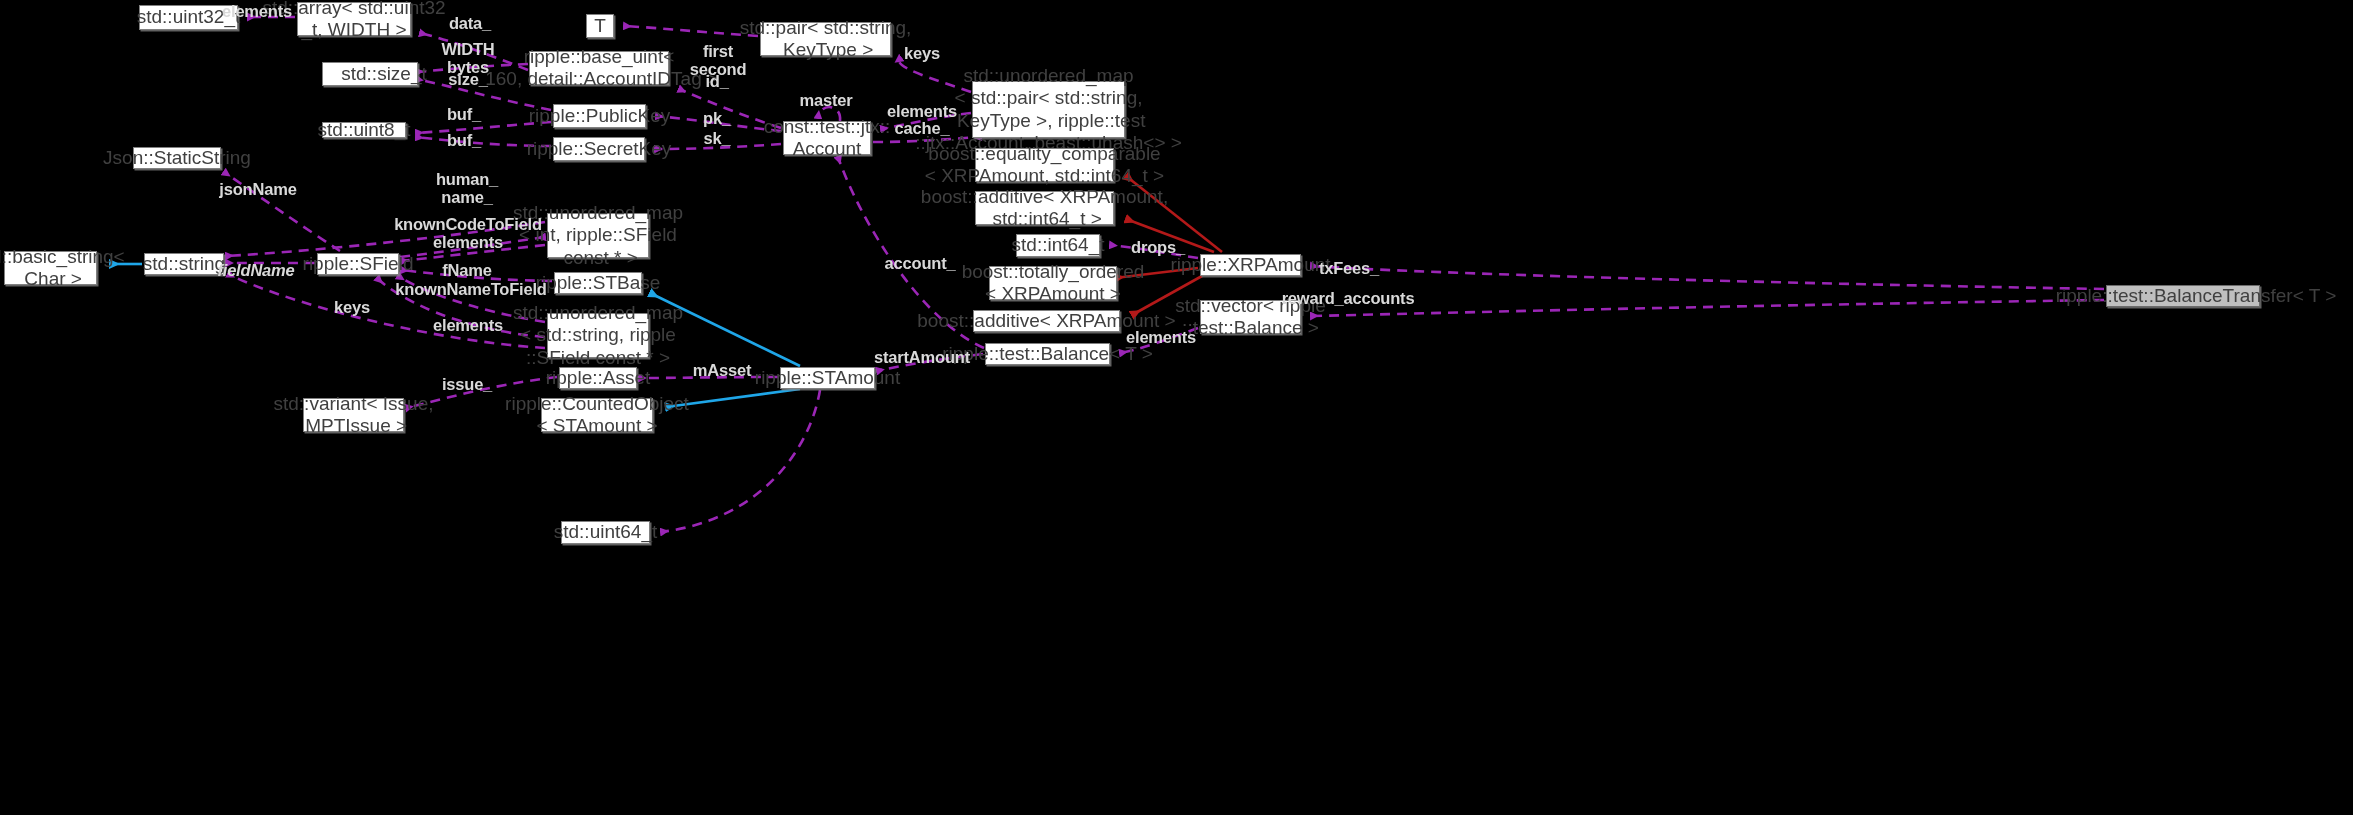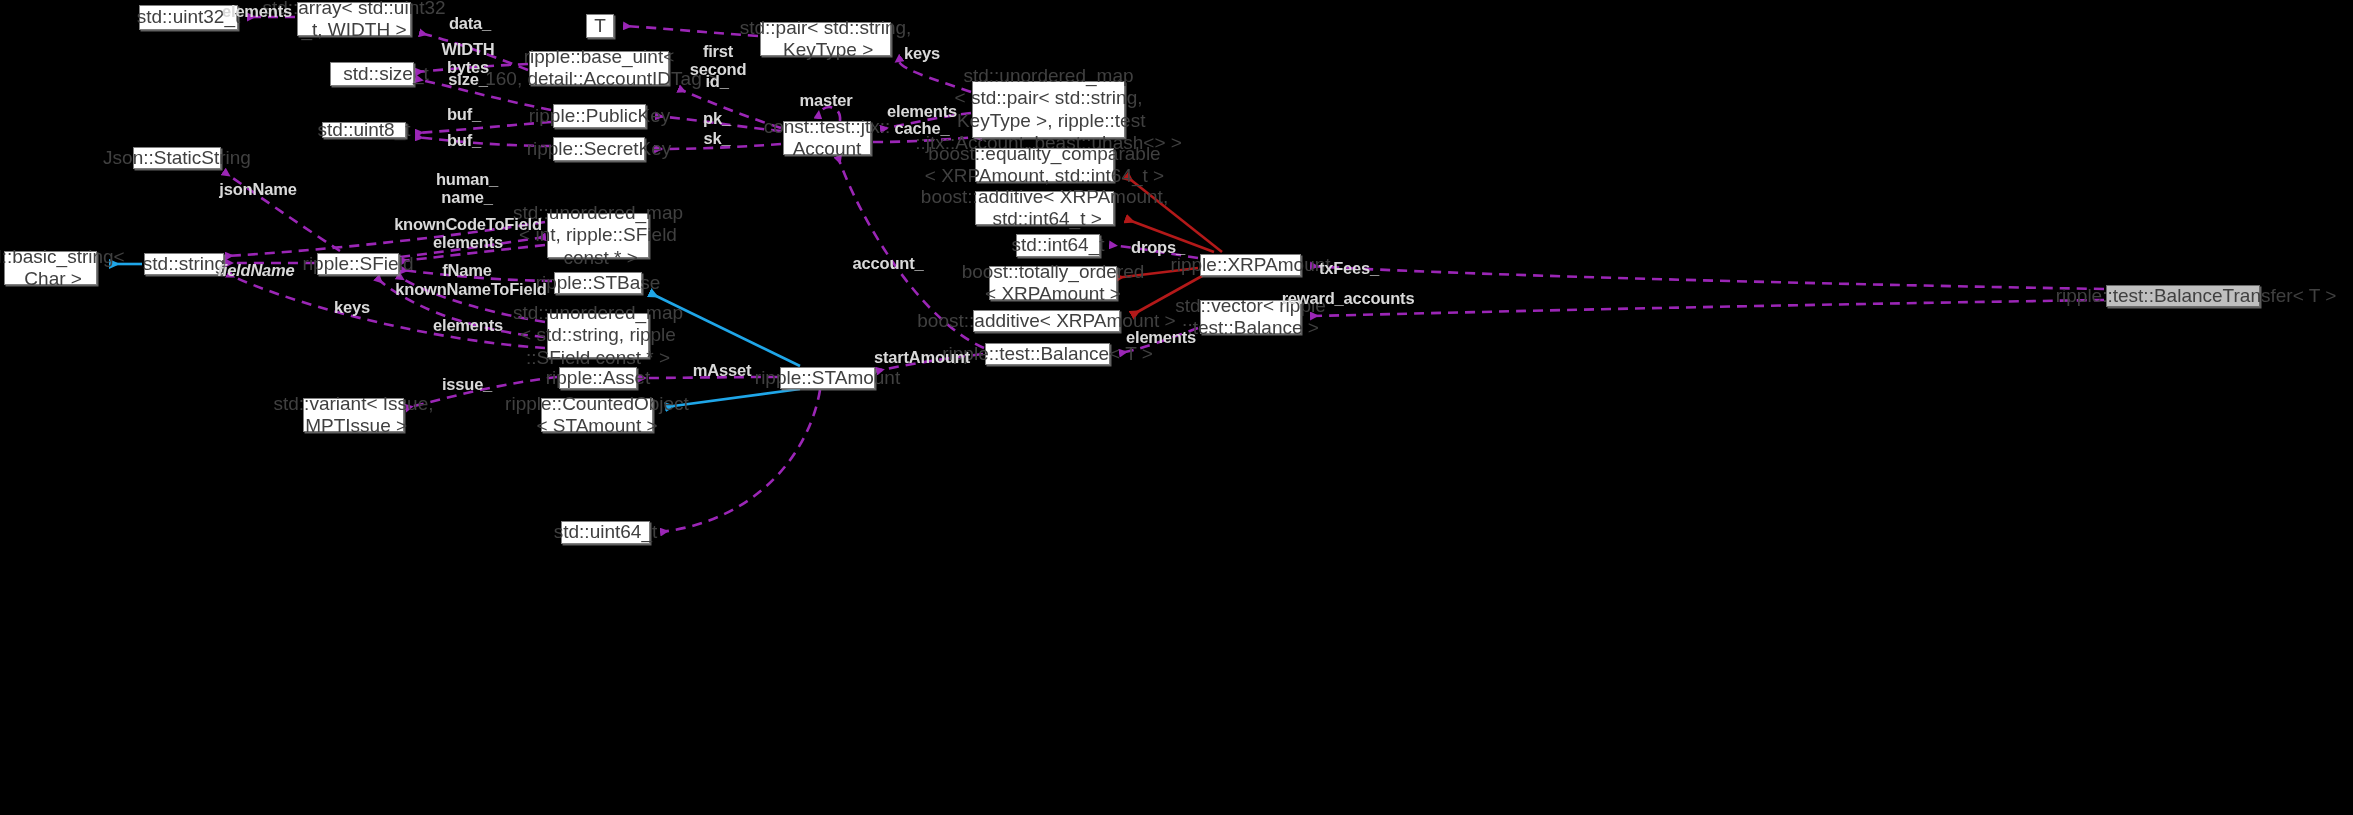--- a/index.html
+++ b/index.html
@@ -175,21 +175,21 @@
     </g>
   </svg>
 
   <div id="nodes">
       <div class="node" style="left: 139px; top: 5px; width: 99px; height: 25px;">std::uint32_t</div>
       <div class="node" style="left: 297px; top: 2px; width: 114px; height: 34px;">std::array&lt; std::uint32
 _t, WIDTH &gt;</div>
       <div class="node" style="left: 586px; top: 14px; width: 28px; height: 24px;">T</div>
       <div class="node" style="left: 760px; top: 22px; width: 131px; height: 34px;">std::pair&lt; std::string,
  KeyType &gt;</div>
-      <div class="node" style="left: 330px; top: 62px; width: 84px; height: 24px; padding-left: 36px;">std::size_t</div>
+      <div class="node" style="left: 322px; top: 62px; width: 96px; height: 24px; padding-left: 36px;">std::size_t</div>
       <div class="node" style="left: 529px; top: 51px; width: 140px; height: 34px;">ripple::base_uint&lt;
  160, detail::AccountIDTag &gt;</div>
       <div class="node" style="left: 972px; top: 81px; width: 153px; height: 57px;">std::unordered_map
 &lt; std::pair&lt; std::string,
  KeyType &gt;, ripple::test
 ::jtx::Account, beast::uhash&lt;&gt; &gt;</div>
       <div class="node" style="left: 553px; top: 104px; width: 93px; height: 24px;">ripple::PublicKey</div>
       <div class="node" style="left: 322px; top: 122px; width: 84px; height: 16px;">std::uint8_t</div>
       <div class="node" style="left: 783px; top: 121px; width: 88px; height: 34px;">const::test::jtx::
 Account</div>
@@ -250,20 +250,20 @@
       <div class="edge-label" style="left: 258px; top: 189px;">jsonName</div>
       <div class="edge-label" style="left: 468px; top: 242px;">elements</div>
       <div class="edge-label" style="left: 1158px; top: 247px;">drops_</div>
       <div class="edge-label" style="left: 256px; top: 270px; font-style: italic;">fieldName</div>
       <div class="edge-label" style="left: 467px; top: 270px;">fName</div>
       <div class="edge-label" style="left: 1349px; top: 268px;">txFees_</div>
       <div class="edge-label" style="left: 471px; top: 289px;">knownNameToField</div>
       <div class="edge-label" style="left: 1348px; top: 298px;">reward_accounts</div>
       <div class="edge-label" style="left: 352px; top: 307px;">keys</div>
       <div class="edge-label" style="left: 468px; top: 325px;">elements</div>
-      <div class="edge-label" style="left: 888px; top: 263px;">account_</div>
+      <div class="edge-label" style="left: 920px; top: 263px;">account_</div>
       <div class="edge-label" style="left: 1161px; top: 337px;">elements</div>
       <div class="edge-label" style="left: 722px; top: 370px;">mAsset</div>
       <div class="edge-label" style="left: 922px; top: 357px;">startAmount</div>
       <div class="edge-label" style="left: 467px; top: 384px;">issue_</div>
     </div>
 
 </div>
 
 </body></html>

